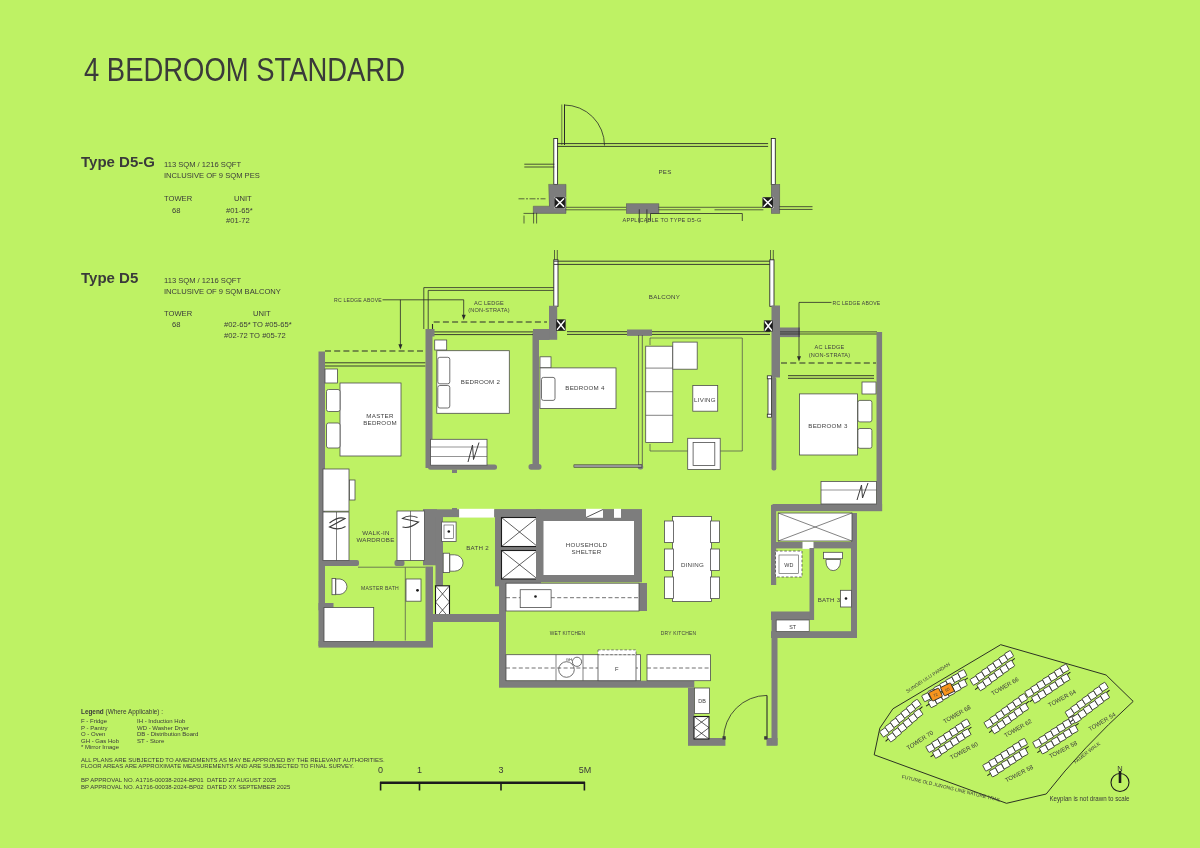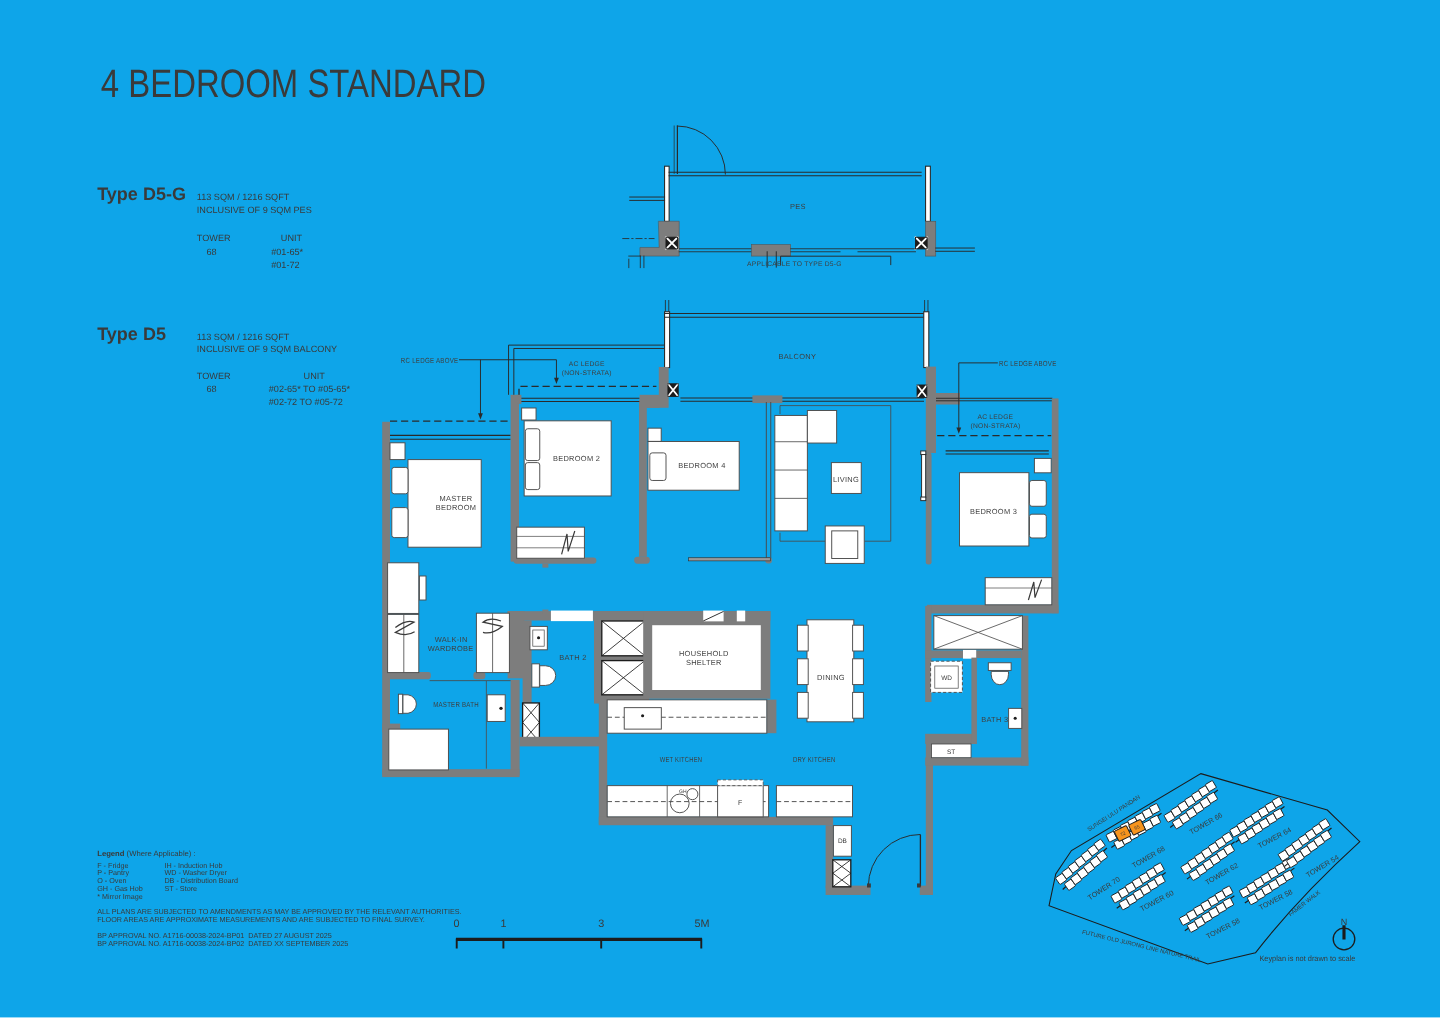--- a/index.html
+++ b/index.html
@@ -1,16 +1,16 @@
 <!DOCTYPE html>
 <html><head>
 <meta charset="utf-8">
 <style>
   html,body{margin:0;padding:0;background:#ffffff;}
-  .page{position:relative;width:1200px;height:848px;background:#0ea5e9;overflow:hidden;
+  .page{position:relative;width:1200px;height:848px;background:#bef264;overflow:hidden;
         font-family:"Liberation Sans",sans-serif;}
   svg text{font-family:"Liberation Sans",sans-serif;fill:#3a3a3a;}
   .rm{font-size:6.2px;letter-spacing:.25px;fill:#3f3f3f;}
   .sm{font-size:5.6px;letter-spacing:.2px;fill:#3f3f3f;}
 </style>
 </head>
 <body>
 <div class="page">
 <svg width="1200" height="848" viewBox="0 0 1200 848">
 

